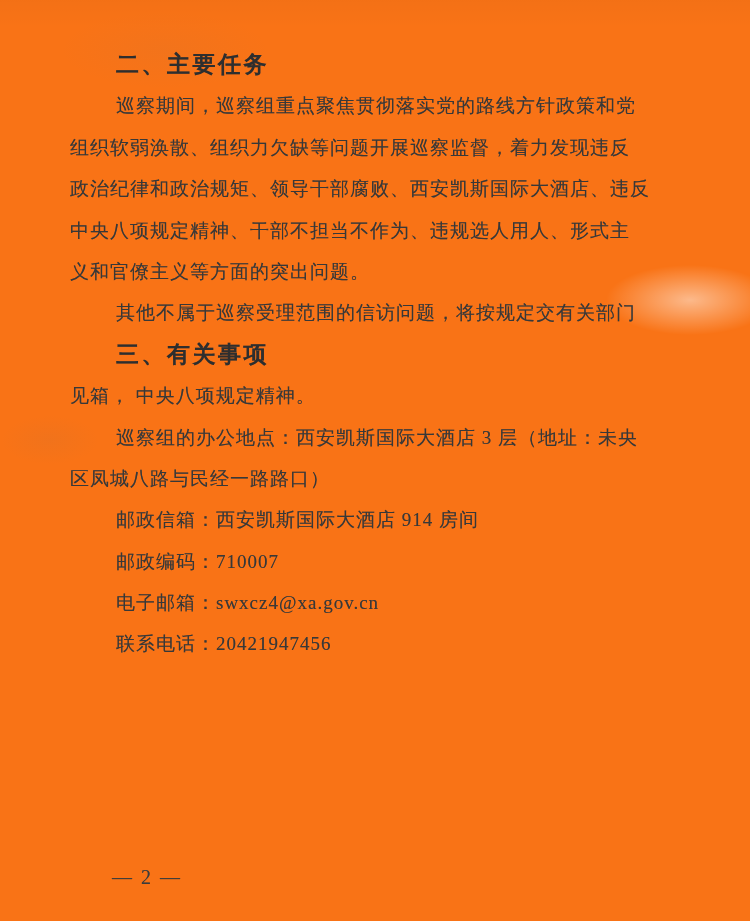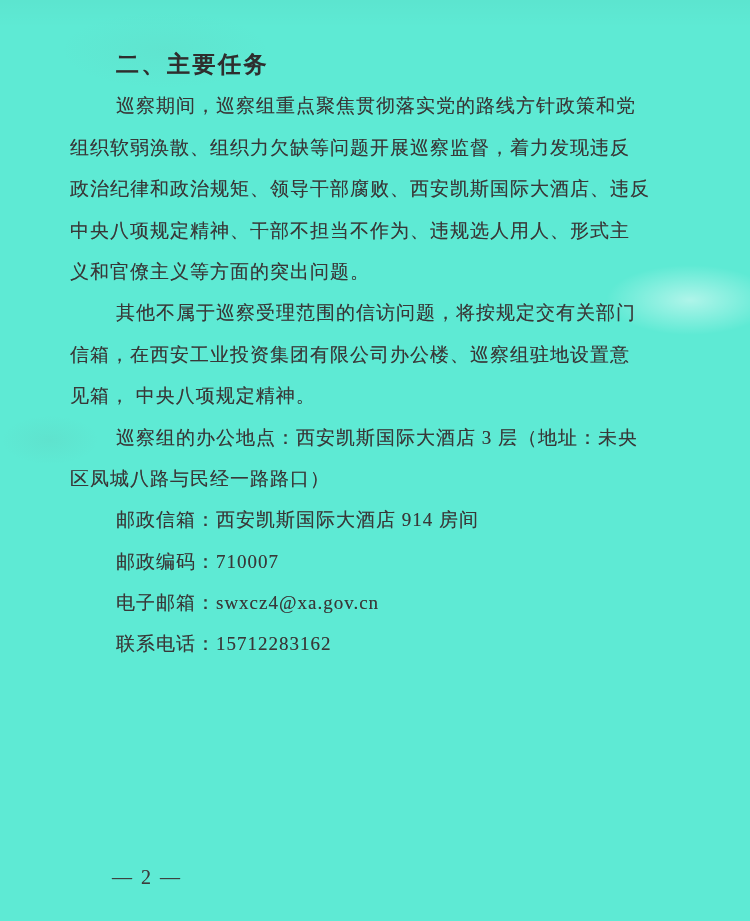--- a/index.html
+++ b/index.html
@@ -6,21 +6,21 @@
     margin: 0;
     padding: 0;
     background: #e9e9e7;
     font-family: "Liberation Serif", "DejaVu Serif", serif;
   }
   .page {
     position: relative;
     width: 750px;
     height: 921px;
     margin: 0 auto;
-    background: #5eead4;
+    background: #f97316;
     overflow: hidden;
     color: #383838;
   }
   
   .page::before {
     content: "";
     position: absolute;
     inset: 0;
     pointer-events: none;
     background:
@@ -74,28 +74,28 @@
     <div class="line heading indent">二、主要任务</div>
 
     <div class="line indent">巡察期间，巡察组重点聚焦贯彻落实党的路线方针政策和党</div>
     <div class="line">组织软弱涣散、组织力欠缺等问题开展巡察监督，着力发现违反</div>
     <div class="line">政治纪律和政治规矩、领导干部腐败、西安凯斯国际大酒店、违反</div>
     <div class="line">中央八项规定精神、干部不担当不作为、违规选人用人、形式主</div>
     <div class="line">义和官僚主义等方面的突出问题。</div>
 
     <div class="line indent">其他不属于巡察受理范围的信访问题，将按规定交有关部门</div>
 
+    <div class="line heading indent">三、有关事项</div>
 
-    <div class="line">信箱，在西安工业投资集团有限公司办公楼、巡察组驻地设置意</div>
     <div class="line">见箱， 中央八项规定精神。</div>
 
     <div class="line indent">巡察组的办公地点：西安凯斯国际大酒店 3 层（地址：未央</div>
     <div class="line">区凤城八路与民经一路路口）</div>
 
     <div class="line indent">邮政信箱：西安凯斯国际大酒店 914 房间</div>
     <div class="line indent">邮政编码：710007</div>
     <div class="line indent">电子邮箱：swxcz4@xa.gov.cn</div>
-    <div class="line indent">联系电话：15712283162</div>
+    <div class="line indent">联系电话：20421947456</div>
 
   </div>
 
   <div class="footer">— 2 —</div>
 </div>
 
 </body></html>

